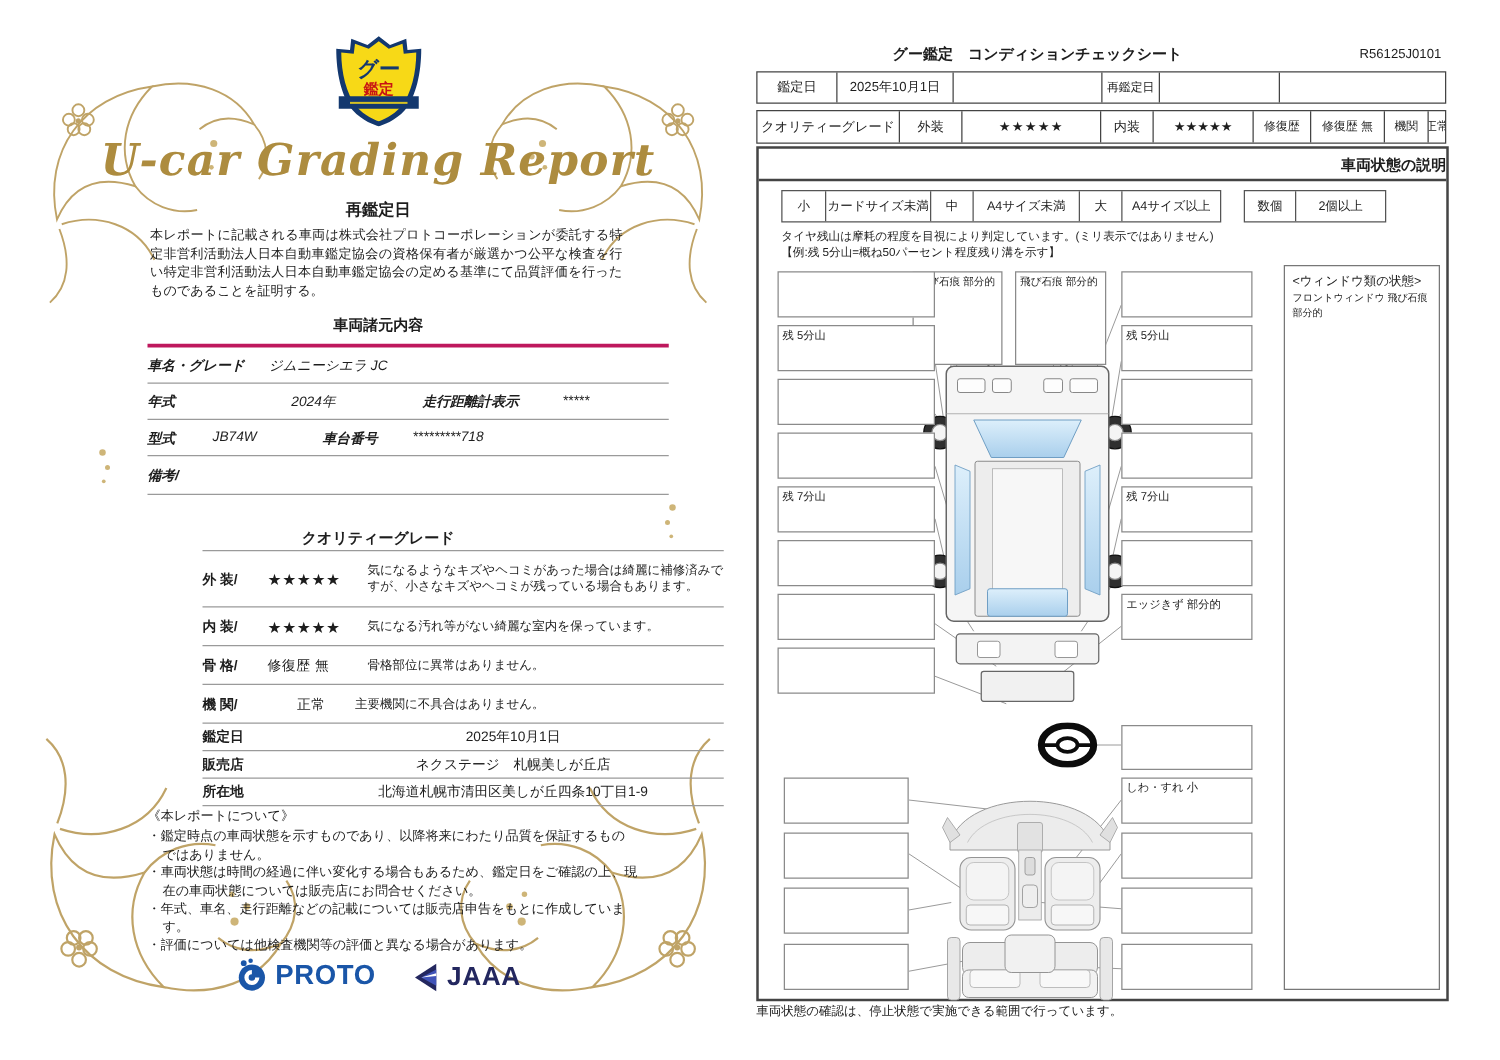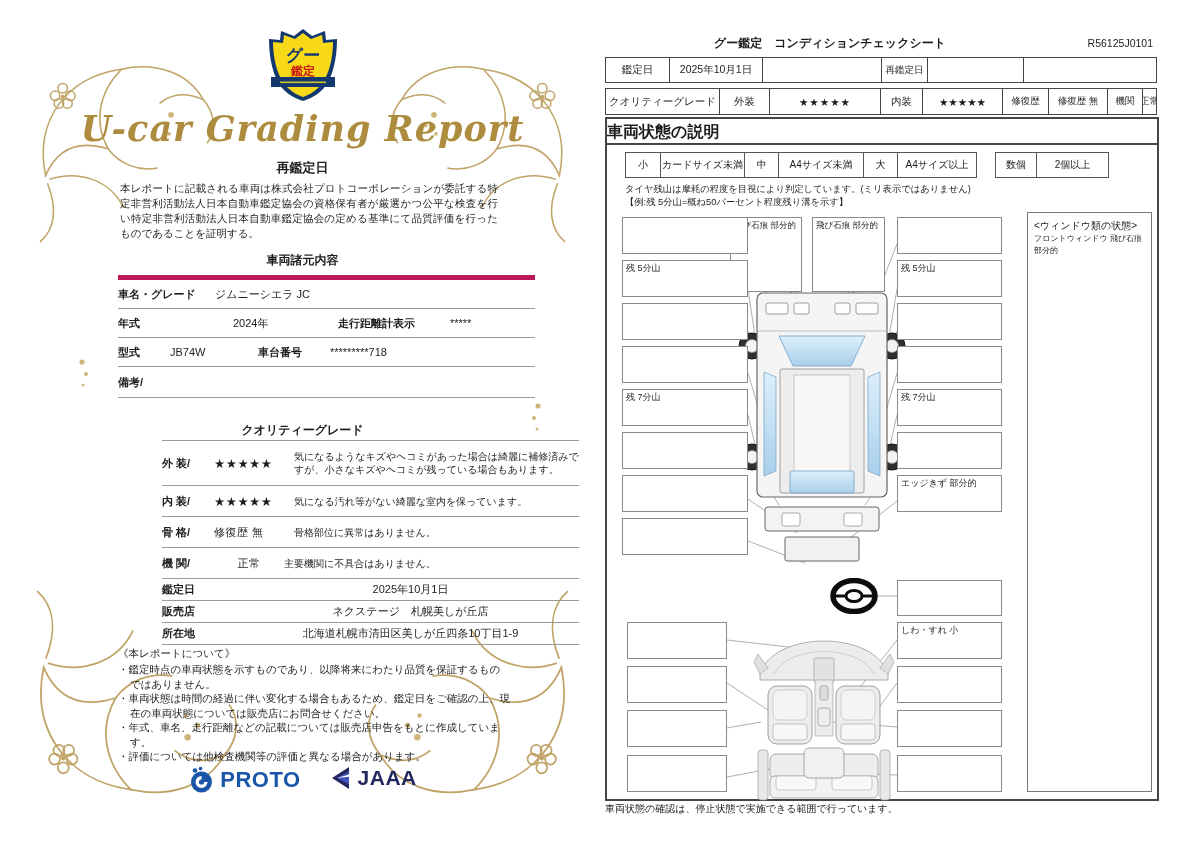--- a/index.html
+++ b/index.html
@@ -11,52 +11,52 @@
   .page-left{position:absolute;left:30px;top:28px;width:545px;height:805px;}
   .orn{position:absolute;z-index:0;opacity:.9;}
   .pl-content{position:absolute;inset:0;z-index:1;}
   .badge{left:50%;top:0;margin-left:-35px;width:70px;height:74px;}
   .report-title{left:0;top:80px;width:100%;text-align:center;
     font-family:"DejaVu Serif","Liberation Serif",serif;font-style:italic;font-weight:600;
     font-size:35px;color:#ad8c3f;letter-spacing:1px;}
   .cert-label{left:0;top:131px;width:100%;text-align:center;font-size:13px;font-weight:bold;}
   .intro{left:90px;top:153px;width:378px;font-size:10.5px;line-height:1.42;text-align:justify;}
   .sec-title{left:0;width:100%;text-align:center;font-size:12px;font-weight:bold;}
-  .spec-table{left:88px;top:247px;width:417px;border-top:5px solid #be185d;}
+  .spec-table{left:88px;top:247px;width:417px;border-top:3px solid #be185d;font-style:italic;}
   .srow{display:flex;align-items:center;height:28px;border-bottom:1px solid #9a9a9a;font-size:11px;}
   .srow .lab{font-weight:bold;}
   .q-table{left:88px;top:412px;width:417px;margin-left:44px;}
   .qrow{display:flex;align-items:center;border-bottom:1px solid #9a9a9a;font-size:11px;min-height:30px;}
   .qrow.tall{min-height:44px;}
   .qrow .lab{width:52px;font-weight:bold;flex:none;}
   .qrow .grade{width:80px;flex:none;font-size:12.5px;letter-spacing:.5px;}
   .qrow .desc{flex:1;font-size:10px;line-height:1.3;}
   .irow{display:flex;align-items:center;height:21px;border-bottom:1px solid #9a9a9a;font-size:11px;}
   .irow .lab{width:80px;font-weight:bold;flex:none;}
   .irow .val{flex:1;text-align:center;}
   .about{left:88px;top:618px;width:392px;font-size:10.5px;line-height:1.38;}
   .about .a-title{margin-bottom:2px;}
   .about .bullet{padding-left:12px;text-indent:-12px;}
-  .logos{left:0;top:738px;width:100%;display:flex;justify-content:center;align-items:flex-start;gap:30px;}
+  .logos{left:0;top:738px;width:100%;display:flex;justify-content:center;align-items:flex-end;gap:30px;}
   .logo-unit{display:flex;align-items:center;gap:5px;}
   .proto-text{font-size:22px;font-weight:800;color:#1a56a8;letter-spacing:.5px;}
   .jaaa-text{font-size:21px;font-weight:800;color:#23275f;letter-spacing:.5px;}
 
   
   .page-right{position:absolute;left:600px;top:30px;width:557px;height:795px;font-size:10.5px;}
   .rp-title{top:5px;left:0;width:460px;text-align:center;font-weight:bold;font-size:12px;}
   .rp-code{top:7px;right:4px;font-size:10.5px;}
   .btable{display:flex;border:1.5px solid #444;background:#fff;}
   .btable .cell{display:flex;align-items:center;justify-content:center;border-left:1px solid #444;
     white-space:nowrap;overflow:hidden;font-size:10.5px;}
   .btable .cell:first-child{border-left:none;}
   .stars{font-size:12px;letter-spacing:1px;}
   .main-box{left:5px;top:87px;width:550px;height:680px;border:2px solid #444;background:#fff;}
-  .mb-title{position:absolute;left:0;top:0;width:100%;height:26px;line-height:26px;text-align:left;
-    font-weight:bold;font-size:16px;border-bottom:2px solid #444;box-sizing:border-box;}
+  .mb-title{position:absolute;left:0;top:0;width:100%;height:26px;line-height:26px;text-align:right;
+    font-weight:bold;font-size:12px;border-bottom:2px solid #444;box-sizing:border-box;}
   .mini-table{display:flex;border:1.5px solid #555;height:24px;}
   .mini-table .mcell{display:flex;align-items:center;justify-content:center;font-size:10px;
     border-left:1px solid #555;white-space:nowrap;overflow:hidden;}
   .mini-table .mcell:first-child{border-left:none;}
   .notes{font-size:9.3px;line-height:1.4;}
   .lbox{border:1px solid #8a8a8a;background:#fff;font-size:9px;line-height:1.25;
     padding:2px 3px;box-sizing:border-box;z-index:2;overflow:hidden;}
   .wpanel{border:1px solid #777;background:#fff;padding:5px 6px;box-sizing:border-box;
     font-size:8px;line-height:1.5;z-index:2;}
   .wpanel .wtitle{font-size:10px;}

